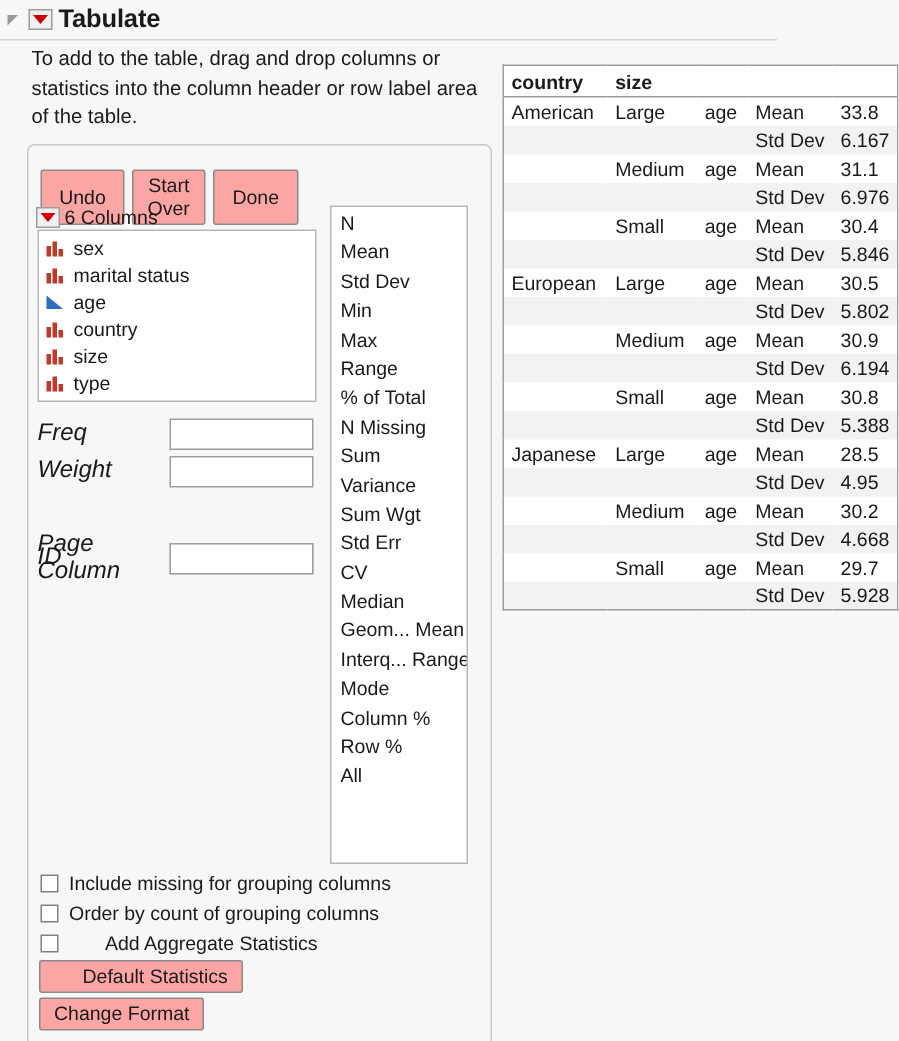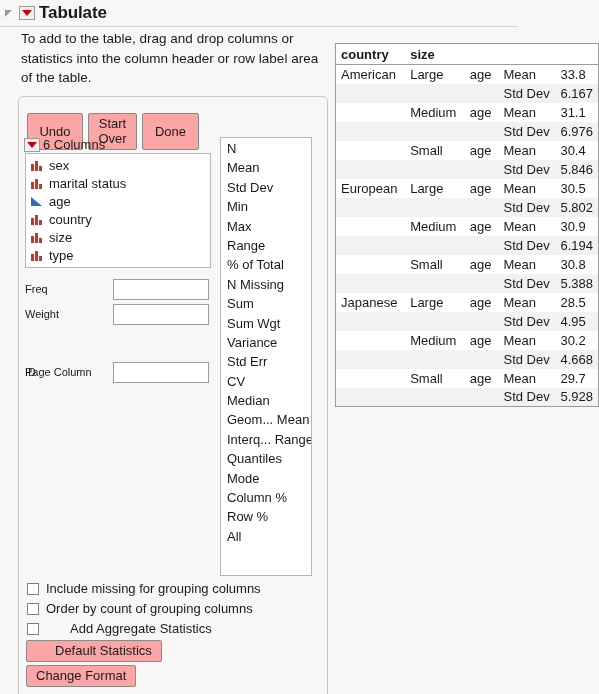--- a/index.html
+++ b/index.html
@@ -176,22 +176,23 @@
   
   .role-row {
     position: absolute;
     left: 25px;
     height: 22px;
     display: flex;
     align-items: center;
   }
   .role-label {
     width: 88px;
-    font-size: 11px;
+    font-size: 16px;
     flex: 0 0 auto;
+    font-style: italic;
   }
   .role-input {
     width: 96px;
     height: 21px;
     background: #ffffff;
     border: 1px solid #9d9d9d;
     box-sizing: border-box;
   }
   #role-freq   { top: 278px; }
   #role-weight { top: 303px; }
@@ -379,28 +380,27 @@
 <div id="stats-list">
     <div class="stat-item">N</div>
     <div class="stat-item">Mean</div>
     <div class="stat-item">Std Dev</div>
     <div class="stat-item">Min</div>
     <div class="stat-item">Max</div>
     <div class="stat-item">Range</div>
     <div class="stat-item">% of Total</div>
     <div class="stat-item">N Missing</div>
     <div class="stat-item">Sum</div>
+    <div class="stat-item">Variance</div>
     <div class="stat-item">Sum Wgt</div>
-    <div class="stat-item">Variance</div>
     <div class="stat-item">Std Err</div>
     <div class="stat-item">CV</div>
     <div class="stat-item">Median</div>
     <div class="stat-item">Geom... Mean</div>
     <div class="stat-item">Interq... Range</div>
-    <div class="stat-item">Quantiles</div>
     <div class="stat-item">Mode</div>
     <div class="stat-item">Column %</div>
     <div class="stat-item">Row %</div>
     <div class="stat-item">All</div>
   </div>
 
 <div class="check-row" id="chk-missing">
   <span class="checkbox"></span>
   <span class="check-label">Include missing for grouping columns</span>
 </div>

